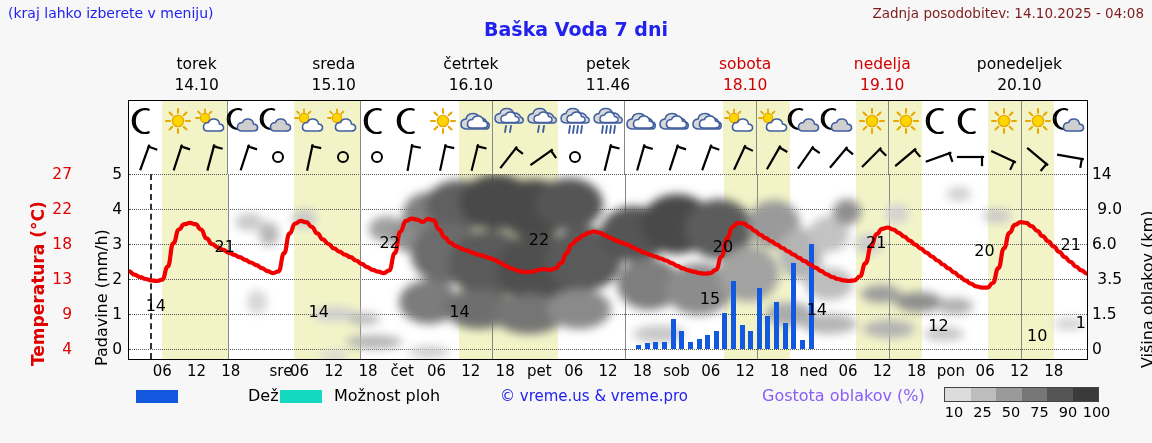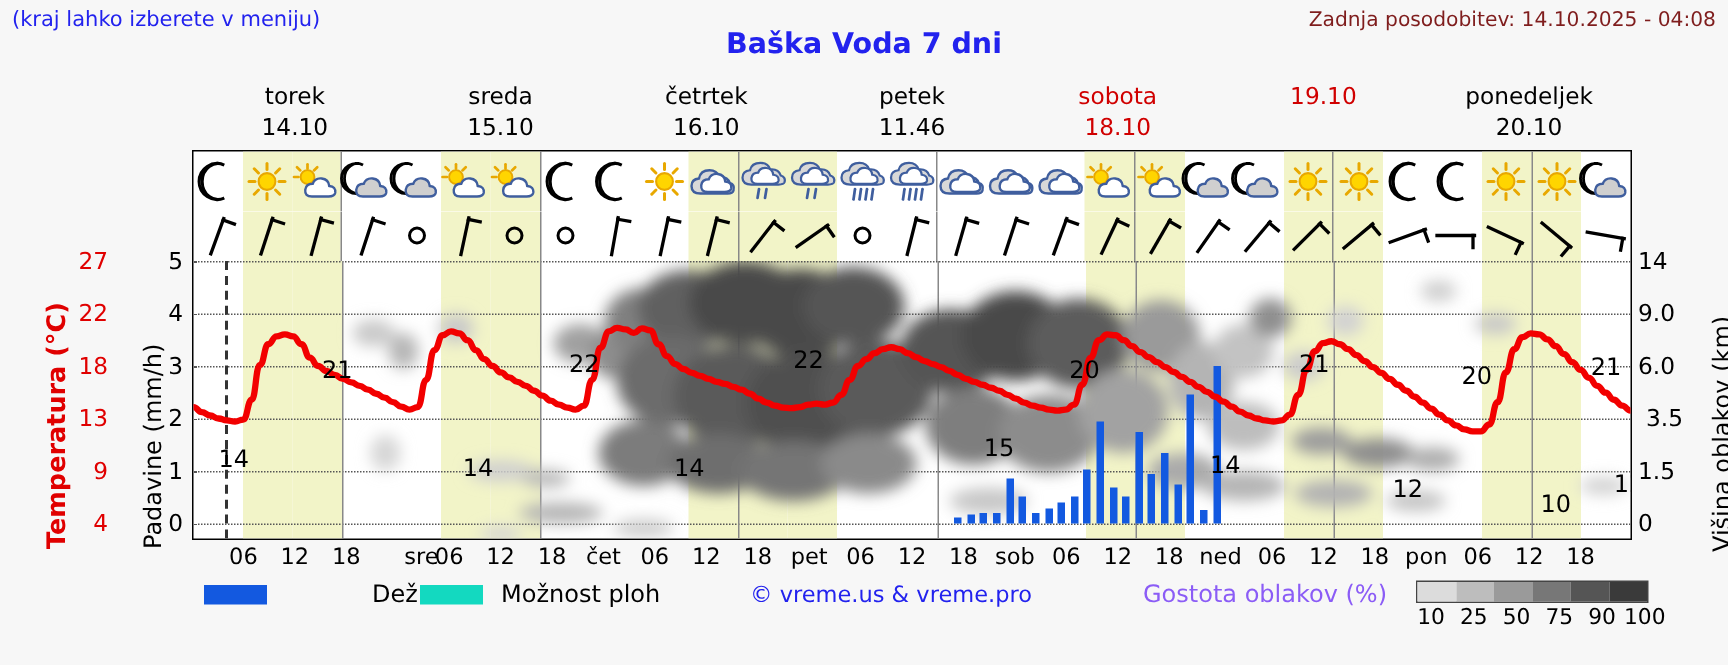--- a/index.html
+++ b/index.html
@@ -106,20 +106,21 @@
     </div>
     <div class="daycell">
       <span class="dn">petek</span>
       <span class="dd">11.46</span>
     </div>
     <div class="daycell we">
       <span class="dn">sobota</span>
       <span class="dd">18.10</span>
     </div>
     <div class="daycell we">
+      <span class="dn">nedelja</span>
       <span class="dd">19.10</span>
     </div>
     <div class="daycell">
       <span class="dn">ponedeljek</span>
       <span class="dd">20.10</span>
     </div>
   </div>
 
 <div class="abs" id="tempAxisTitle">
   <span>Temperatura (°C)</span>
@@ -141,21 +142,21 @@
 <div id="precTicks">
     <div class="precTick abs" style="top: 165px;">5</div>
     <div class="precTick abs" style="top: 200px;">4</div>
     <div class="precTick abs" style="top: 235px;">3</div>
     <div class="precTick abs" style="top: 270px;">2</div>
     <div class="precTick abs" style="top: 305px;">1</div>
     <div class="precTick abs" style="top: 340px;">0</div>
   </div>
 <div id="cloudTicks">
     <div class="cloudTick abs" style="top: 165px;">14</div>
-    <div class="cloudTick abs" style="top: 200px;">9.0</div>
+    <div class="cloudTick abs" style="top: 200px; text-align: right;">9.0</div>
     <div class="cloudTick abs" style="top: 235px;">6.0</div>
     <div class="cloudTick abs" style="top: 270px; text-align: right;">3.5</div>
     <div class="cloudTick abs" style="top: 305px;">1.5</div>
     <div class="cloudTick abs" style="top: 340px;">0</div>
   </div>
 
 <div class="abs" id="frame"></div>
 <div class="abs" id="iconband">
     <div class="cellslot">
       <div class="wicon">
@@ -880,21 +881,21 @@
     <div style="position: absolute; width: 5px; background: rgb(19, 89, 224); height: 105px; bottom: 10px; left: 679.596px;"></div>
     <svg width="958" height="185" style="position: absolute; left: 0px; top: 0px;">
       <path d="M 0.0 97.4 C 2.8 97.4 2.8 100.7 5.5 100.7 C 8.3 100.7 8.3 103.0 11.1 103.0 C 13.8 103.0 13.8 105.0 16.6 105.0 C 19.4 105.0 19.4 106.3 22.2 106.3 C 24.9 106.3 24.9 107.0 27.7 107.0 C 30.5 107.0 30.5 105.7 33.2 105.7 C 36.0 105.7 36.0 92.5 38.8 92.5 C 41.5 92.5 41.5 69.3 44.3 69.3 C 47.1 69.3 47.1 55.5 49.8 55.5 C 52.6 55.5 52.6 50.2 55.4 50.2 C 58.1 50.2 58.1 48.9 60.9 48.9 C 63.7 48.9 63.7 50.2 66.5 50.2 C 69.2 50.2 69.2 55.5 72.0 55.5 C 74.8 55.5 74.8 64.4 77.5 64.4 C 80.3 64.4 80.3 70.0 83.1 70.0 C 85.8 70.0 85.8 73.3 88.6 73.3 C 91.4 73.3 91.4 75.9 94.1 75.9 C 96.9 75.9 96.9 78.6 99.7 78.6 C 102.4 78.6 102.4 80.9 105.2 80.9 C 108.0 80.9 108.0 83.2 110.8 83.2 C 113.5 83.2 113.5 85.8 116.3 85.8 C 119.1 85.8 119.1 88.5 121.8 88.5 C 124.6 88.5 124.6 91.1 127.4 91.1 C 130.1 91.1 130.1 94.1 132.9 94.1 C 135.7 94.1 135.7 97.1 138.4 97.1 C 141.2 97.1 141.2 99.1 144.0 99.1 C 146.7 99.1 146.7 97.4 149.5 97.4 C 152.3 97.4 152.3 79.2 155.1 79.2 C 157.8 79.2 157.8 59.4 160.6 59.4 C 163.4 59.4 163.4 49.5 166.1 49.5 C 168.9 49.5 168.9 46.9 171.7 46.9 C 174.4 46.9 174.4 48.2 177.2 48.2 C 180.0 48.2 180.0 52.8 182.7 52.8 C 185.5 52.8 185.5 59.4 188.3 59.4 C 191.0 59.4 191.0 65.4 193.8 65.4 C 196.6 65.4 196.6 70.0 199.4 70.0 C 202.1 70.0 202.1 74.3 204.9 74.3 C 207.7 74.3 207.7 77.6 210.4 77.6 C 213.2 77.6 213.2 80.6 216.0 80.6 C 218.7 80.6 218.7 83.2 221.5 83.2 C 224.3 83.2 224.3 86.5 227.0 86.5 C 229.8 86.5 229.8 89.8 232.6 89.8 C 235.3 89.8 235.3 93.1 238.1 93.1 C 240.9 93.1 240.9 95.8 243.7 95.8 C 246.4 95.8 246.4 97.7 249.2 97.7 C 252.0 97.7 252.0 99.1 254.7 99.1 C 257.5 99.1 257.5 96.4 260.3 96.4 C 263.0 96.4 263.0 79.2 265.8 79.2 C 268.6 79.2 268.6 57.8 271.3 57.8 C 274.1 57.8 274.1 46.9 276.9 46.9 C 279.6 46.9 279.6 44.6 282.4 44.6 C 285.2 44.6 285.2 45.6 288.0 45.6 C 290.7 45.6 290.7 47.9 293.5 47.9 C 296.3 47.9 296.3 44.9 299.0 44.9 C 301.8 44.9 301.8 46.2 304.6 46.2 C 307.3 46.2 307.3 55.5 310.1 55.5 C 312.9 55.5 312.9 63.4 315.6 63.4 C 318.4 63.4 318.4 68.7 321.2 68.7 C 323.9 68.7 323.9 72.0 326.7 72.0 C 329.5 72.0 329.5 74.6 332.3 74.6 C 335.0 74.6 335.0 76.6 337.8 76.6 C 340.6 76.6 340.6 78.6 343.3 78.6 C 346.1 78.6 346.1 80.6 348.9 80.6 C 351.6 80.6 351.6 81.9 354.4 81.9 C 357.2 81.9 357.2 83.9 359.9 83.9 C 362.7 83.9 362.7 85.8 365.5 85.8 C 368.2 85.8 368.2 88.5 371.0 88.5 C 373.8 88.5 373.8 91.8 376.6 91.8 C 379.3 91.8 379.3 94.4 382.1 94.4 C 384.9 94.4 384.9 96.4 387.6 96.4 C 390.4 96.4 390.4 97.7 393.2 97.7 C 395.9 97.7 395.9 98.1 398.7 98.1 C 401.5 98.1 401.5 97.4 404.2 97.4 C 407.0 97.4 407.0 95.8 409.8 95.8 C 412.5 95.8 412.5 95.1 415.3 95.1 C 418.1 95.1 418.1 95.8 420.9 95.8 C 423.6 95.8 423.6 94.4 426.4 94.4 C 429.2 94.4 429.2 89.2 431.9 89.2 C 434.7 89.2 434.7 79.2 437.5 79.2 C 440.2 79.2 440.2 70.0 443.0 70.0 C 445.8 70.0 445.8 65.4 448.5 65.4 C 451.3 65.4 451.3 61.4 454.1 61.4 C 456.8 61.4 456.8 58.8 459.6 58.8 C 462.4 58.8 462.4 57.5 465.2 57.5 C 467.9 57.5 467.9 58.8 470.7 58.8 C 473.5 58.8 473.5 61.4 476.2 61.4 C 479.0 61.4 479.0 64.1 481.8 64.1 C 484.5 64.1 484.5 66.7 487.3 66.7 C 490.1 66.7 490.1 68.7 492.8 68.7 C 495.6 68.7 495.6 70.7 498.4 70.7 C 501.2 70.7 501.2 73.3 503.9 73.3 C 506.7 73.3 506.7 75.9 509.5 75.9 C 512.2 75.9 512.2 78.6 515.0 78.6 C 517.8 78.6 517.8 80.6 520.5 80.6 C 523.3 80.6 523.3 82.5 526.1 82.5 C 528.8 82.5 528.8 84.5 531.6 84.5 C 534.4 84.5 534.4 86.5 537.1 86.5 C 539.9 86.5 539.9 89.2 542.7 89.2 C 545.5 89.2 545.5 91.8 548.2 91.8 C 551.0 91.8 551.0 94.4 553.8 94.4 C 556.5 94.4 556.5 96.4 559.3 96.4 C 562.1 96.4 562.1 97.7 564.8 97.7 C 567.6 97.7 567.6 99.1 570.4 99.1 C 573.1 99.1 573.1 99.7 575.9 99.7 C 578.7 99.7 578.7 99.1 581.4 99.1 C 584.2 99.1 584.2 95.8 587.0 95.8 C 589.8 95.8 589.8 82.5 592.5 82.5 C 595.3 82.5 595.3 64.4 598.1 64.4 C 600.8 64.4 600.8 52.8 603.6 52.8 C 606.4 52.8 606.4 48.9 609.1 48.9 C 611.9 48.9 611.9 49.5 614.7 49.5 C 617.4 49.5 617.4 52.8 620.2 52.8 C 623.0 52.8 623.0 56.8 625.7 56.8 C 628.5 56.8 628.5 60.8 631.3 60.8 C 634.1 60.8 634.1 64.1 636.8 64.1 C 639.6 64.1 639.6 67.4 642.4 67.4 C 645.1 67.4 645.1 70.7 647.9 70.7 C 650.7 70.7 650.7 74.0 653.4 74.0 C 656.2 74.0 656.2 77.3 659.0 77.3 C 661.7 77.3 661.7 80.6 664.5 80.6 C 667.3 80.6 667.3 83.9 670.0 83.9 C 672.8 83.9 672.8 87.2 675.6 87.2 C 678.4 87.2 678.4 90.5 681.1 90.5 C 683.9 90.5 683.9 93.8 686.7 93.8 C 689.4 93.8 689.4 97.1 692.2 97.1 C 695.0 97.1 695.0 100.4 697.7 100.4 C 700.5 100.4 700.5 103.0 703.3 103.0 C 706.0 103.0 706.0 105.0 708.8 105.0 C 711.6 105.0 711.6 106.3 714.3 106.3 C 717.1 106.3 717.1 107.0 719.9 107.0 C 722.7 107.0 722.7 106.3 725.4 106.3 C 728.2 106.3 728.2 102.4 731.0 102.4 C 733.7 102.4 733.7 89.2 736.5 89.2 C 739.3 89.2 739.3 72.6 742.0 72.6 C 744.8 72.6 744.8 60.1 747.6 60.1 C 750.3 60.1 750.3 54.8 753.1 54.8 C 755.9 54.8 755.9 53.5 758.6 53.5 C 761.4 53.5 761.4 55.5 764.2 55.5 C 767.0 55.5 767.0 58.8 769.7 58.8 C 772.5 58.8 772.5 62.7 775.3 62.7 C 778.0 62.7 778.0 66.7 780.8 66.7 C 783.6 66.7 783.6 70.7 786.3 70.7 C 789.1 70.7 789.1 74.6 791.9 74.6 C 794.6 74.6 794.6 78.6 797.4 78.6 C 800.2 78.6 800.2 82.5 802.9 82.5 C 805.7 82.5 805.7 86.5 808.5 86.5 C 811.3 86.5 811.3 90.5 814.0 90.5 C 816.8 90.5 816.8 94.4 819.6 94.4 C 822.3 94.4 822.3 98.4 825.1 98.4 C 827.9 98.4 827.9 102.4 830.6 102.4 C 833.4 102.4 833.4 106.3 836.2 106.3 C 838.9 106.3 838.9 109.6 841.7 109.6 C 844.5 109.6 844.5 112.3 847.2 112.3 C 850.0 112.3 850.0 113.6 852.8 113.6 C 855.6 113.6 855.6 113.6 858.3 113.6 C 861.1 113.6 861.1 109.0 863.9 109.0 C 866.6 109.0 866.6 94.1 869.4 94.1 C 872.2 94.1 872.2 74.3 874.9 74.3 C 877.7 74.3 877.7 58.8 880.5 58.8 C 883.2 58.8 883.2 50.8 886.0 50.8 C 888.8 50.8 888.8 48.2 891.5 48.2 C 894.3 48.2 894.3 48.9 897.1 48.9 C 899.9 48.9 899.9 52.2 902.6 52.2 C 905.4 52.2 905.4 56.8 908.2 56.8 C 910.9 56.8 910.9 62.1 913.7 62.1 C 916.5 62.1 916.5 67.4 919.2 67.4 C 922.0 67.4 922.0 72.6 924.8 72.6 C 927.5 72.6 927.5 77.9 930.3 77.9 C 933.1 77.9 933.1 83.2 935.8 83.2 C 938.6 83.2 938.6 87.8 941.4 87.8 C 944.2 87.8 944.2 92.5 946.9 92.5 C 949.7 92.5 949.7 96.4 952.5 96.4 C 955.2 96.4 955.2 99.7 958.0 99.7" fill="none" stroke="#f20000" stroke-width="4.2" stroke-linejoin="round" stroke-linecap="round"></path>
     </svg>
     <div class="tlabel" style="left: 26.824px; top: 122.1px;">14</div>
     <div class="tlabel" style="left: 95.8px; top: 62.9px;">21</div>
     <div class="tlabel" style="left: 189.684px; top: 127.65px;">14</div>
     <div class="tlabel" style="left: 260.576px; top: 59.2px;">22</div>
     <div class="tlabel" style="left: 330.51px; top: 127.65px;">14</div>
     <div class="tlabel" style="left: 410.024px; top: 55.5px;">22</div>
-    <div class="tlabel" style="left: 537px; top: 114.7px; text-align: center;">15</div>
+    <div class="tlabel" style="left: 581px; top: 114.7px; text-align: center;">15</div>
     <div class="tlabel" style="left: 593.96px; top: 62.9px;">20</div>
     <div class="tlabel" style="left: 687.844px; top: 125.8px;">14</div>
     <div class="tlabel" style="left: 747.24px; top: 59.2px;">21</div>
     <div class="tlabel" style="left: 809.51px; top: 142.45px;">12</div>
     <div class="tlabel" style="left: 855.494px; top: 66.6px;">20</div>
     <div class="tlabel" style="left: 908.184px; top: 151.7px;">10</div>
     <div class="tlabel" style="left: 941.714px; top: 61.05px;">21</div>
     <div class="tlabel" style="left: 957.042px; top: 138.75px;">12</div>
   </div>
 

